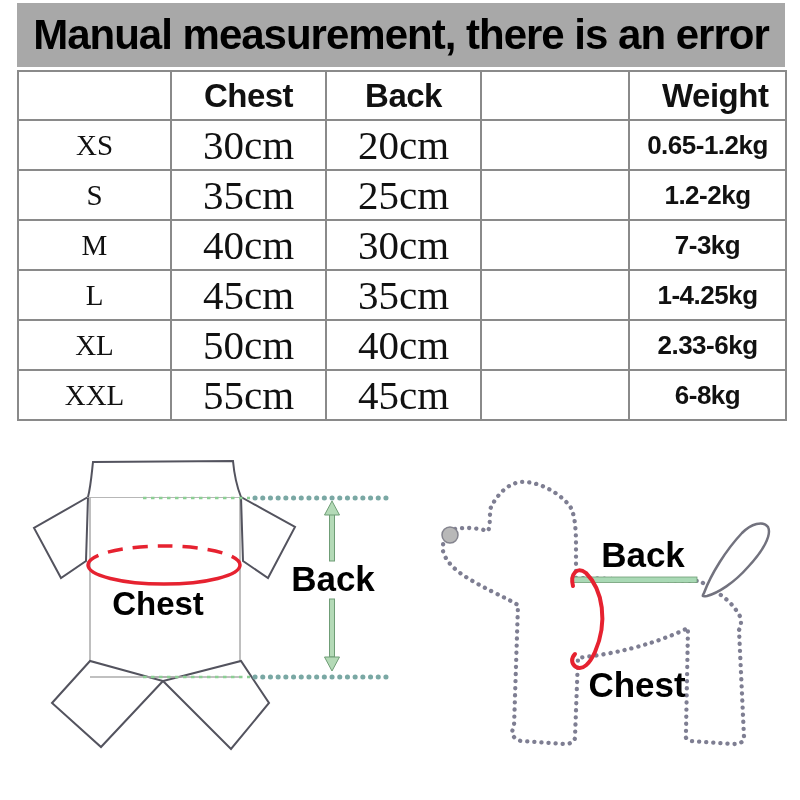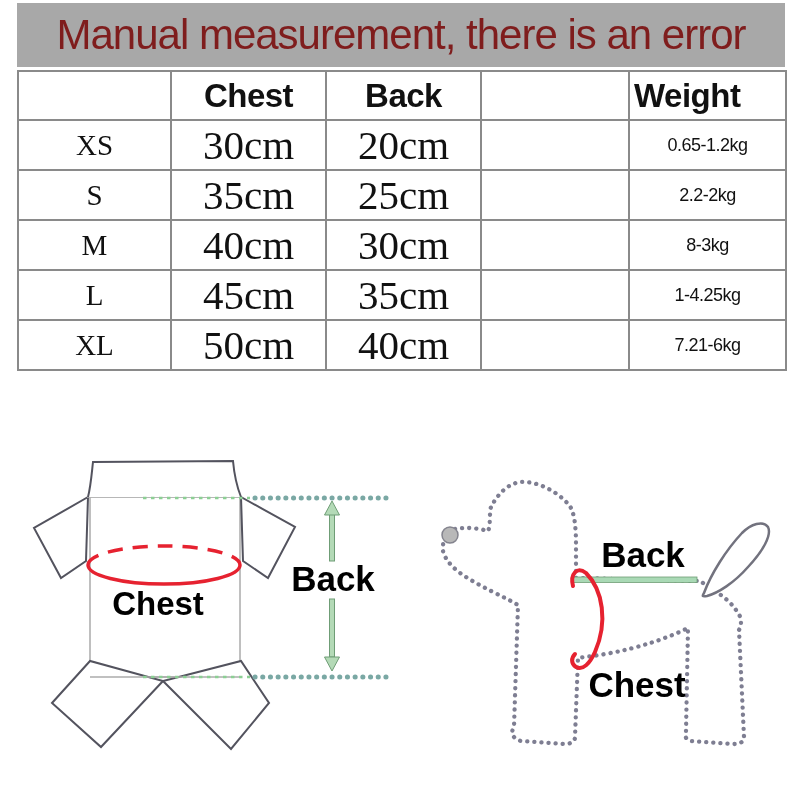--- a/index.html
+++ b/index.html
@@ -6,40 +6,40 @@
   body{
     width:800px;height:800px;position:relative;background:#ffffff;
     font-family:"Liberation Sans",sans-serif;overflow:hidden;
   }
   
   .title-bar{
     position:absolute;left:17px;top:3px;width:768px;height:64px;
     background:#a8a8a8;display:flex;align-items:center;justify-content:center;
   }
   .title-bar span{
-    font-size:42px;font-weight:400;color:#7f1d1d;letter-spacing:-1px;
+    font-size:42px;font-weight:700;color:#000000;letter-spacing:-1px;
     white-space:nowrap;
   }
   
   .size-table-wrap{position:absolute;left:17px;top:70px;width:768px;}
   table.size-table{
     border-collapse:collapse;table-layout:fixed;width:768px;background:#fff;
   }
   table.size-table td,table.size-table th{
     border:2px solid #8a8a8a;padding:0;text-align:center;color:#111;
     overflow:hidden;white-space:nowrap;
   }
   tr.head-row{height:49px;}
   tr.data-row{height:28px;margin-left:48px;}
   th.hcell{font-size:33px;font-weight:700;letter-spacing:-0.5px;}
-  th.hcell.wcol{text-align:left;padding-left:4px;}
+  th.hcell.wcol{text-align:left;padding-left:32px;}
   td.size-cell{font-family:"Liberation Serif",serif;font-size:29px;}
   td.val-cell{font-family:"Liberation Serif",serif;font-size:41px;}
   td.weight-cell{
-    font-size:18px;font-weight:400;letter-spacing:-0.5px;
+    font-size:26px;font-weight:700;letter-spacing:-0.5px;
     text-align:left;padding-left:22px;
   }
   
   .diagrams{position:absolute;left:0;top:440px;width:800px;height:360px;}
   svg text.lbl{
     font-family:"Liberation Sans",sans-serif;font-weight:700;fill:#000;
   }
 </style>
 </head>
 <body>
@@ -70,42 +70,49 @@
       <td class="val-cell">30cm</td>
       <td class="val-cell">20cm</td>
       <td class="empty-cell"></td>
       <td class="weight-cell">0.65-1.2kg</td>
     </tr>
     <tr class="data-row">
       <td class="size-cell">S</td>
       <td class="val-cell">35cm</td>
       <td class="val-cell">25cm</td>
       <td class="empty-cell"></td>
-      <td class="weight-cell">2.2-2kg</td>
+      <td class="weight-cell">1.2-2kg</td>
     </tr>
     <tr class="data-row">
       <td class="size-cell">M</td>
       <td class="val-cell">40cm</td>
       <td class="val-cell">30cm</td>
       <td class="empty-cell"></td>
-      <td class="weight-cell">8-3kg</td>
+      <td class="weight-cell">7-3kg</td>
     </tr>
     <tr class="data-row">
       <td class="size-cell">L</td>
       <td class="val-cell">45cm</td>
       <td class="val-cell">35cm</td>
       <td class="empty-cell"></td>
       <td class="weight-cell">1-4.25kg</td>
     </tr>
     <tr class="data-row">
       <td class="size-cell">XL</td>
       <td class="val-cell">50cm</td>
       <td class="val-cell">40cm</td>
       <td class="empty-cell"></td>
-      <td class="weight-cell">7.21-6kg</td>
+      <td class="weight-cell">2.33-6kg</td>
+    </tr>
+    <tr class="data-row">
+      <td class="size-cell">XXL</td>
+      <td class="val-cell">55cm</td>
+      <td class="val-cell">45cm</td>
+      <td class="empty-cell"></td>
+      <td class="weight-cell">6-8kg</td>
     </tr>
   </tbody>
     </table>
 </div>
 
 <div class="diagrams">
 <svg width="800" height="360" viewBox="0 440 800 360" xmlns="http://www.w3.org/2000/svg">
 
   <g>
 

